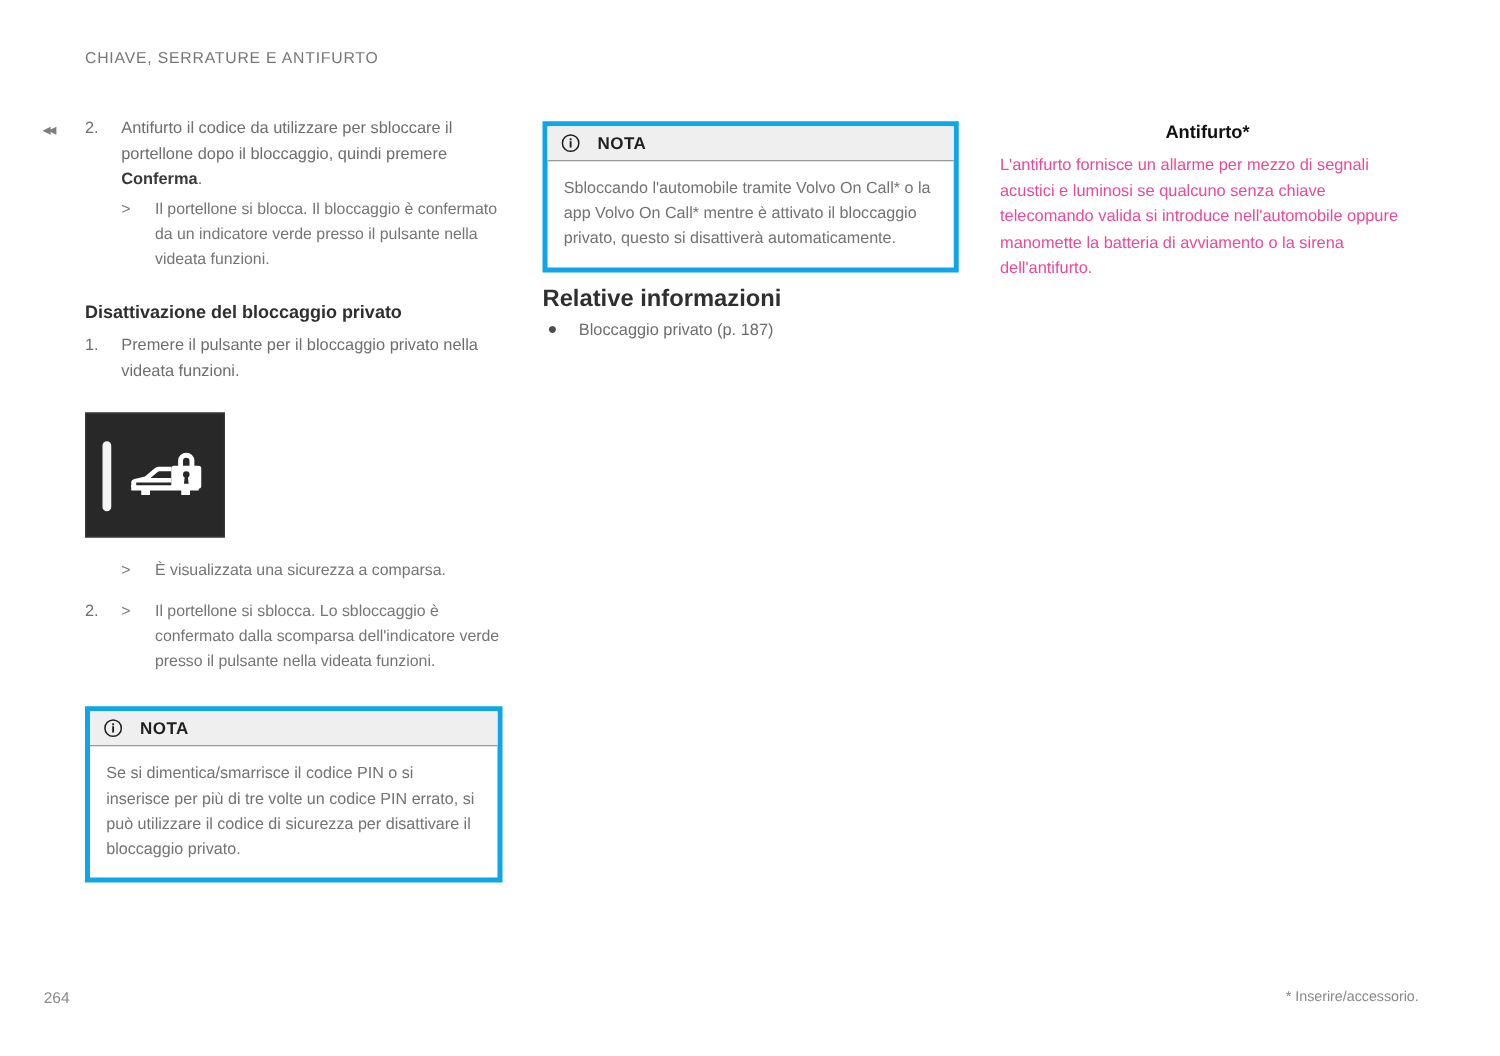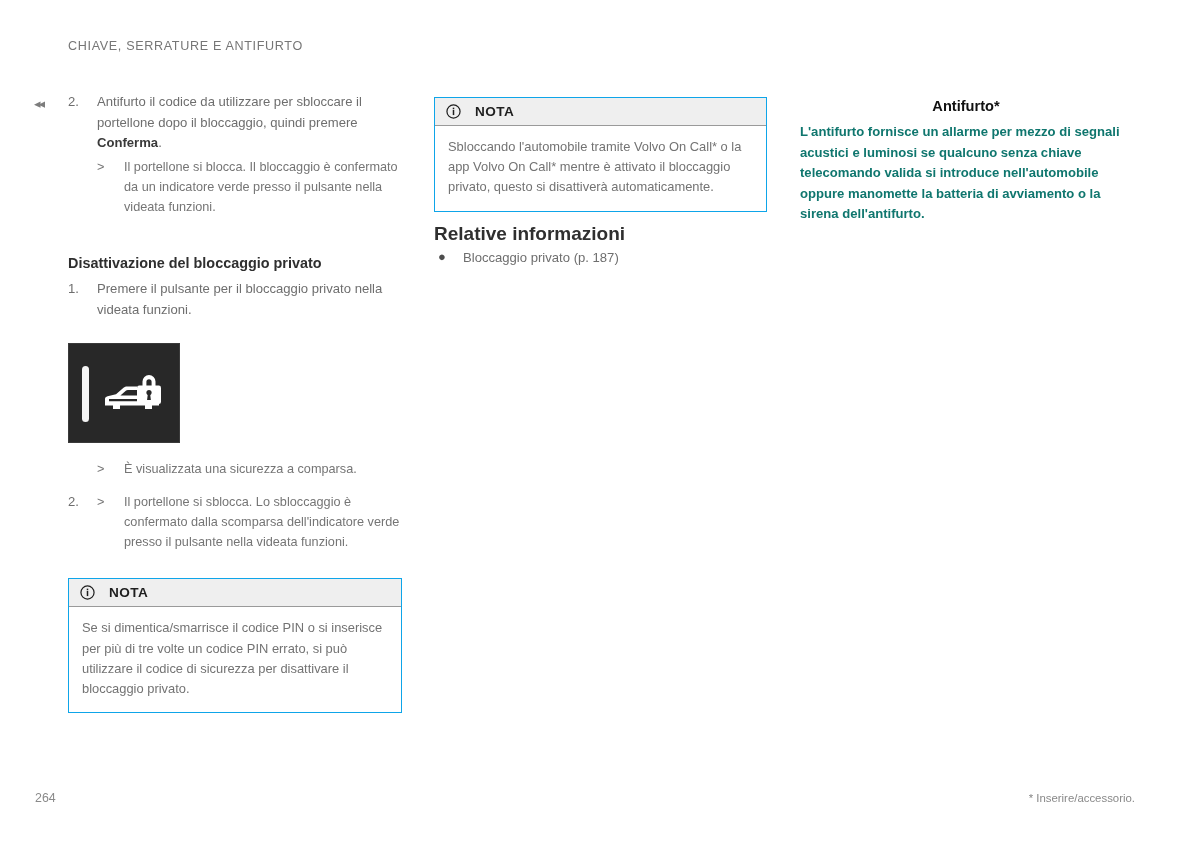--- a/index.html
+++ b/index.html
@@ -95,21 +95,21 @@
     top: 0;
     color: #757575;
   }
 
   
   .subhead {
     font-size: 14.4px;
     line-height: 20px;
     font-weight: 700;
     color: #2f2f2f;
-    margin-top: 36px;
+    margin-top: 23px;
     margin-bottom: 6px;
   }
 
   
   .icon-tile {
     margin-top: 22px;
     width: 112px;
     height: 100px;
     background: #282828;
     border: 1px solid #3a3a3a;
@@ -128,21 +128,21 @@
   .icon-tile .tile-glyph {
     position: absolute;
     left: 32px;
     top: 26px;
     width: 66px;
     height: 50px;
   }
 
   
   .nota {
-    border: 1px solid #0ea5e9;
+    border: 4px solid #0ea5e9;
     box-sizing: border-box;
     background: #ffffff;
     margin-top: 18px;
   }
   .nota-head {
     background: #efefef;
     border-bottom: 1px solid #9a9a9a;
     height: 27px;
     display: flex;
     align-items: center;
@@ -196,22 +196,21 @@
     font-size: 14.6px;
     line-height: 20px;
     font-weight: 700;
     color: #111111;
     margin: 0 0 6px 0;
     text-align: center;
   }
   .body-dark {
     font-size: 13.1px;
     line-height: 20.5px;
-    color: #0f766e;
-    font-weight: bold;
+    color: #ec4899;
   }
 
   
   .folio {
     position: absolute;
     left: 35px;
     top: 791px;
     font-size: 12.4px;
     color: #8a8a8a;
   }

